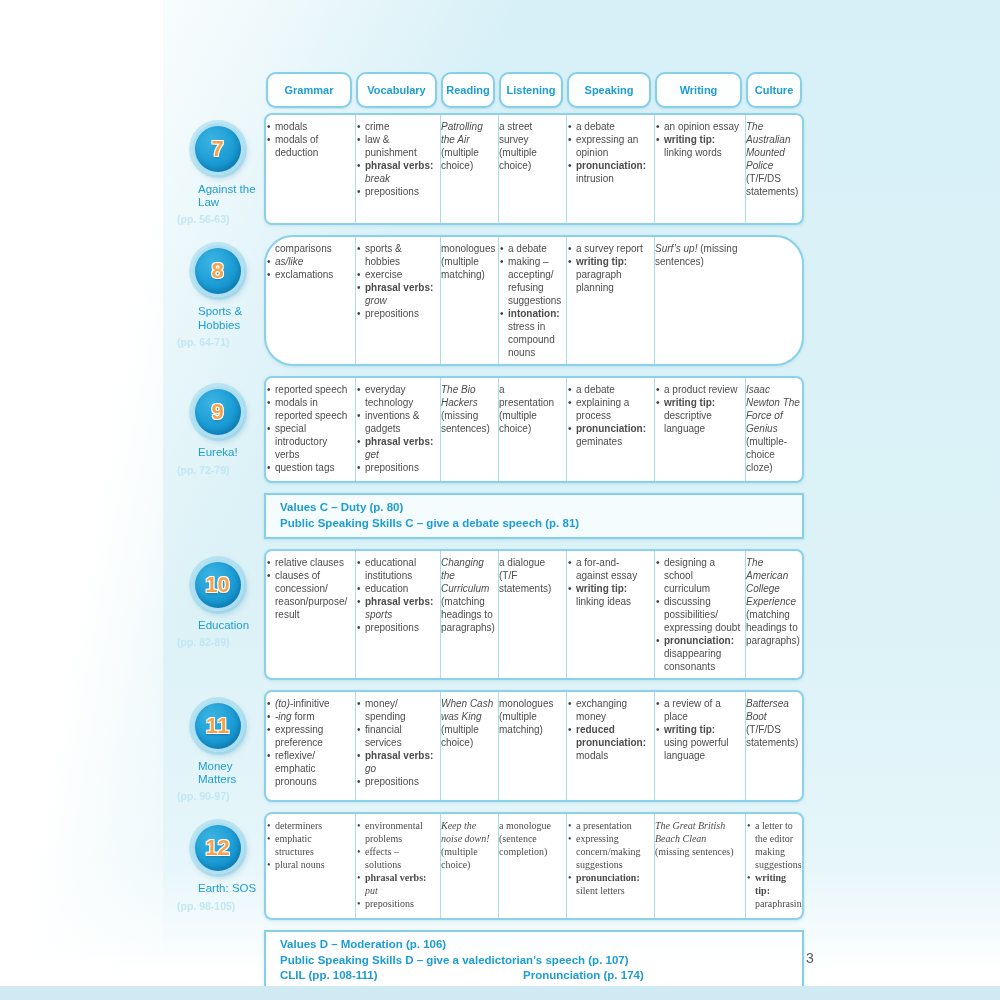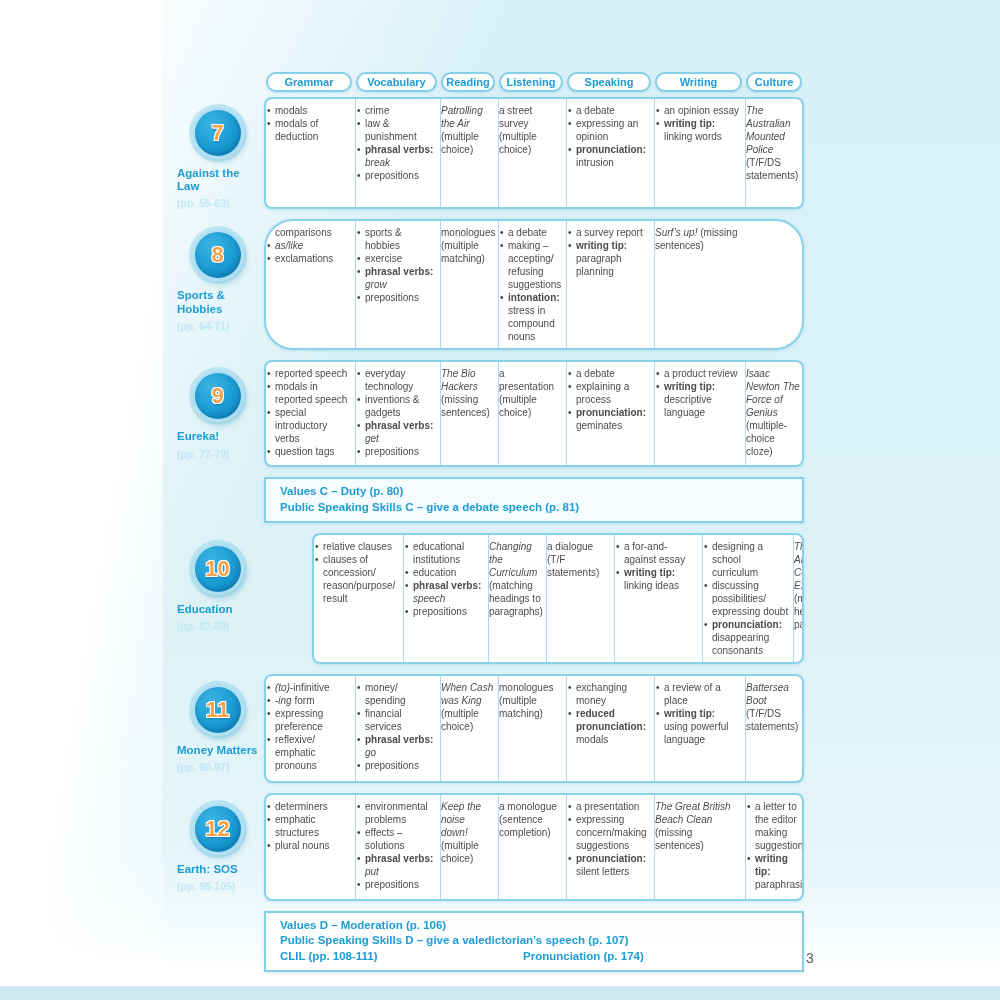--- a/index.html
+++ b/index.html
@@ -40,33 +40,34 @@
     background:radial-gradient(circle at 36% 30%,#3cb4e2 0%,#1a9bd4 55%,#0d86c2 100%);
     border:3px solid rgba(190,231,245,.9);
     box-shadow:0 0 0 3px rgba(140,210,235,.45), 2px 3px 6px rgba(60,140,180,.35), inset -2px -3px 5px rgba(0,60,100,.25);
     display:flex;align-items:center;justify-content:center;
   }
   .badge-num{
     color:#f4a34b;font-weight:bold;font-size:22px;line-height:1;
     text-shadow:-1px -1px 0 #fff,1px -1px 0 #fff,-1px 1px 0 #fff,1px 1px 0 #fff,0 2px 2px rgba(0,60,100,.35);
   }
   .unit-title{
-    color:#1e9cd4;font-weight:bold;font-size:11.5px;line-height:1.15;
+    color:#1e9cd4;font-weight:normal;font-size:11.5px;line-height:1.15;
     padding-left:2px;
+    margin-left:21px;
   }
   .unit-pages{
     color:#c2e7f3;font-weight:bold;font-size:10.5px;margin-top:4px;padding-left:2px;
   }
   .pills{
     flex:1 1 auto;display:grid;
     grid-template-columns:90px 85px 58px 68px 88px 91px 60px;
     margin-bottom:5px;
   }
   .pill{
-    margin:0 2px;height:20px;box-sizing:border-box;
+    margin:0 2px;height:36px;box-sizing:border-box;
     border:2px solid #85cfe8;border-radius:10px;background:#fdffff;
     color:#1e9cd4;font-weight:bold;font-size:11px;
     display:flex;align-items:center;justify-content:center;
     box-shadow:0 1px 2px rgba(120,190,220,.35);
   }
   .header-band .unit-label{padding-top:0;}
   .row-box{
     flex:1 1 auto;display:grid;
     grid-template-columns:90px 85px 58px 68px 88px 91px 60px;
     border:2px solid #8ad2ea;border-radius:8px;background:#fefffe;
@@ -80,23 +81,23 @@
   .cell:last-child{border-right:none;}
   .li{position:relative;padding-left:9px;}
   .li::before{content:"\2022";position:absolute;left:1px;top:0;color:#3f3f41;}
   .p{margin:0;}
   .b{font-weight:bold;}
   .i{font-style:italic;}
   #units-a .band,#units-b .band{margin-bottom:10px;}
   #units-a .band:nth-child(1) .row-box{min-height:86px;}
   #units-a .band:nth-child(2) .row-box{min-height:118px;border-radius:29px;}
   #units-a .band:nth-child(3) .row-box{min-height:107px;}
-  #units-b .band:nth-child(1) .row-box{min-height:119px;margin-left:48px;}
+  #units-b .band:nth-child(1) .row-box{min-height:119px;}
   #units-b .band:nth-child(2) .row-box{min-height:109px;}
-  #units-b .band:nth-child(3) .row-box{min-height:108px;}
+  #units-b .band:nth-child(3) .row-box{min-height:108px;font-family:Liberation Serif, serif;}
   .banner{
     flex:1 1 auto;border:2px solid #85cfe8;border-radius:0;
     background:rgba(255,255,255,.72);
     padding:5px 12px 6px 14px;box-sizing:border-box;
     color:#1e9cd4;font-weight:bold;font-size:11.5px;line-height:1.33;
     box-shadow:0 1px 3px rgba(120,190,220,.3);
   }
   .banner-band{margin-bottom:10px;}
   .footer-cols{display:flex;}
   .footer-col-left{width:243px;flex:0 0 243px;}
@@ -268,21 +269,21 @@
       <div class="unit-pages">(pp. 82-89)</div>
     </div>
     <div class="row-box">
             <div class="cell">
               <div class="li"><span>relative clauses</span></div>
               <div class="li"><span>clauses of concession/ reason/purpose/ result</span></div>
             </div>
             <div class="cell">
               <div class="li"><span>educational institutions</span></div>
               <div class="li"><span>education</span></div>
-              <div class="li"><span class="b">phrasal verbs:</span><span class="i"> speech</span></div>
+              <div class="li"><span class="b">phrasal verbs:</span><span class="i"> sports</span></div>
               <div class="li"><span>prepositions</span></div>
             </div>
             <div class="cell">
               <div class="p"><span class="i">Changing the Curriculum</span><span> (matching headings to paragraphs)</span></div>
             </div>
             <div class="cell">
               <div class="p"><span>a dialogue (T/F statements)</span></div>
             </div>
             <div class="cell">
               <div class="li"><span>a for-and-against essay</span></div>

